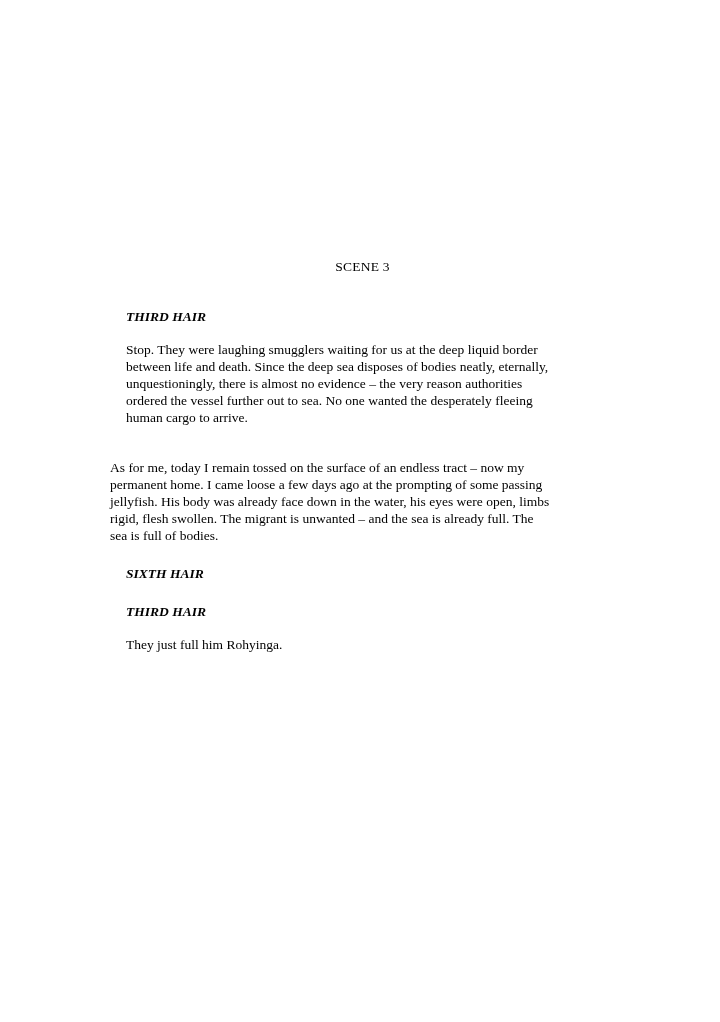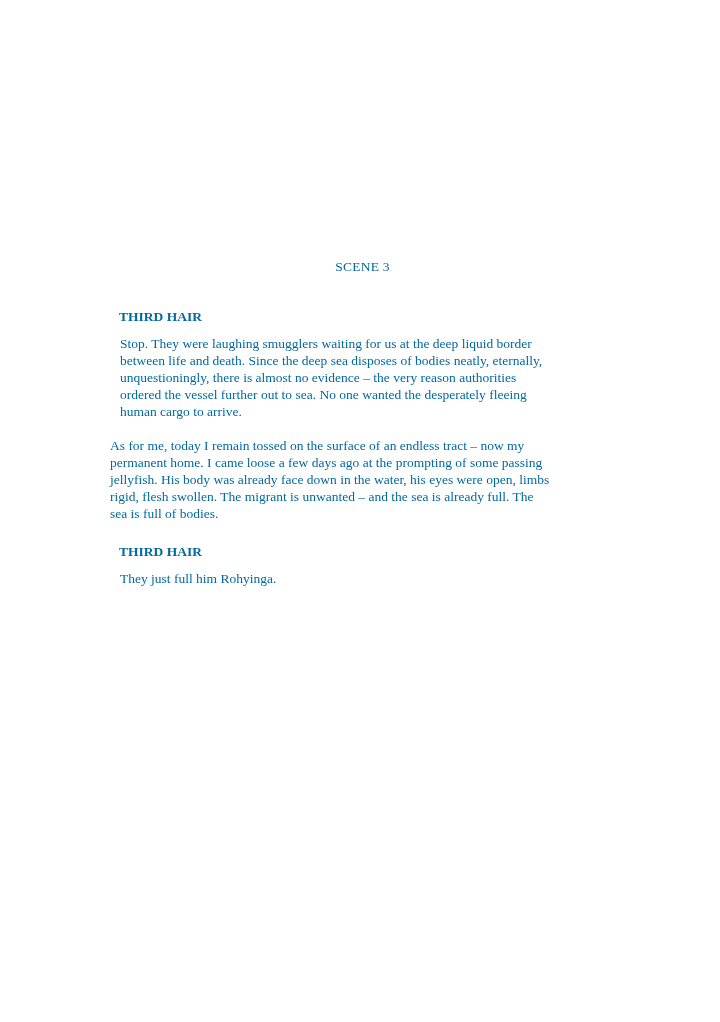--- a/index.html
+++ b/index.html
@@ -7,21 +7,21 @@
     padding: 0;
     background: #ffffff;
   }
   .page {
     position: relative;
     width: 720px;
     height: 1022px;
     background: #ffffff;
     overflow: hidden;
     font-family: "Liberation Serif", "DejaVu Serif", serif;
-    color: #0369a1;
+    color: #000000;
   }
   .content {
     position: absolute;
     left: 110px;
     top: 258px;
     width: 505px;
     font-size: 13.5px;
     line-height: 17px;
   }
   .scene-title {
@@ -33,30 +33,31 @@
   .stage-direction {
     font-style: italic;
     margin: 0;
     white-space: pre-line;
   }
   .speech {
     margin-top: 21px;
   }
   .character-name {
     font-weight: bold;
-    margin: 9px;
+    margin: 16px;
     white-space: pre-line;
+    font-style: italic;
   }
   .speech-text {
-    margin: 10px;
+    margin: 16px;
     white-space: pre-line;
     font-family: Liberation Serif, serif;
   }
   .para {
-    margin-top: 17px;
+    margin-top: 33px;
     white-space: pre-line;
   }
 </style>
 </head>
 <body>
 
 <div class="page">
   <div class="content">
 
     <div class="scene-title">SCENE 3</div>
@@ -70,20 +71,21 @@
 ordered the vessel further out to sea. No one wanted the desperately fleeing
 human cargo to arrive.</p>
       <p class="para">As for me, today I remain tossed on the surface of an endless tract – now my
 permanent home. I came loose a few days ago at the prompting of some passing
 jellyfish. His body was already face down in the water, his eyes were open, limbs
 rigid, flesh swollen. The migrant is unwanted – and the sea is already full. The
 sea is full of bodies.</p>
     </div>
 
     <div class="speech">
+      <p class="character-name">SIXTH HAIR</p>
     </div>
 
     <div class="speech">
       <p class="character-name">THIRD HAIR</p>
       <p class="speech-text">They just full him Rohyinga.</p>
     </div>
 
   </div>
 </div>
 

